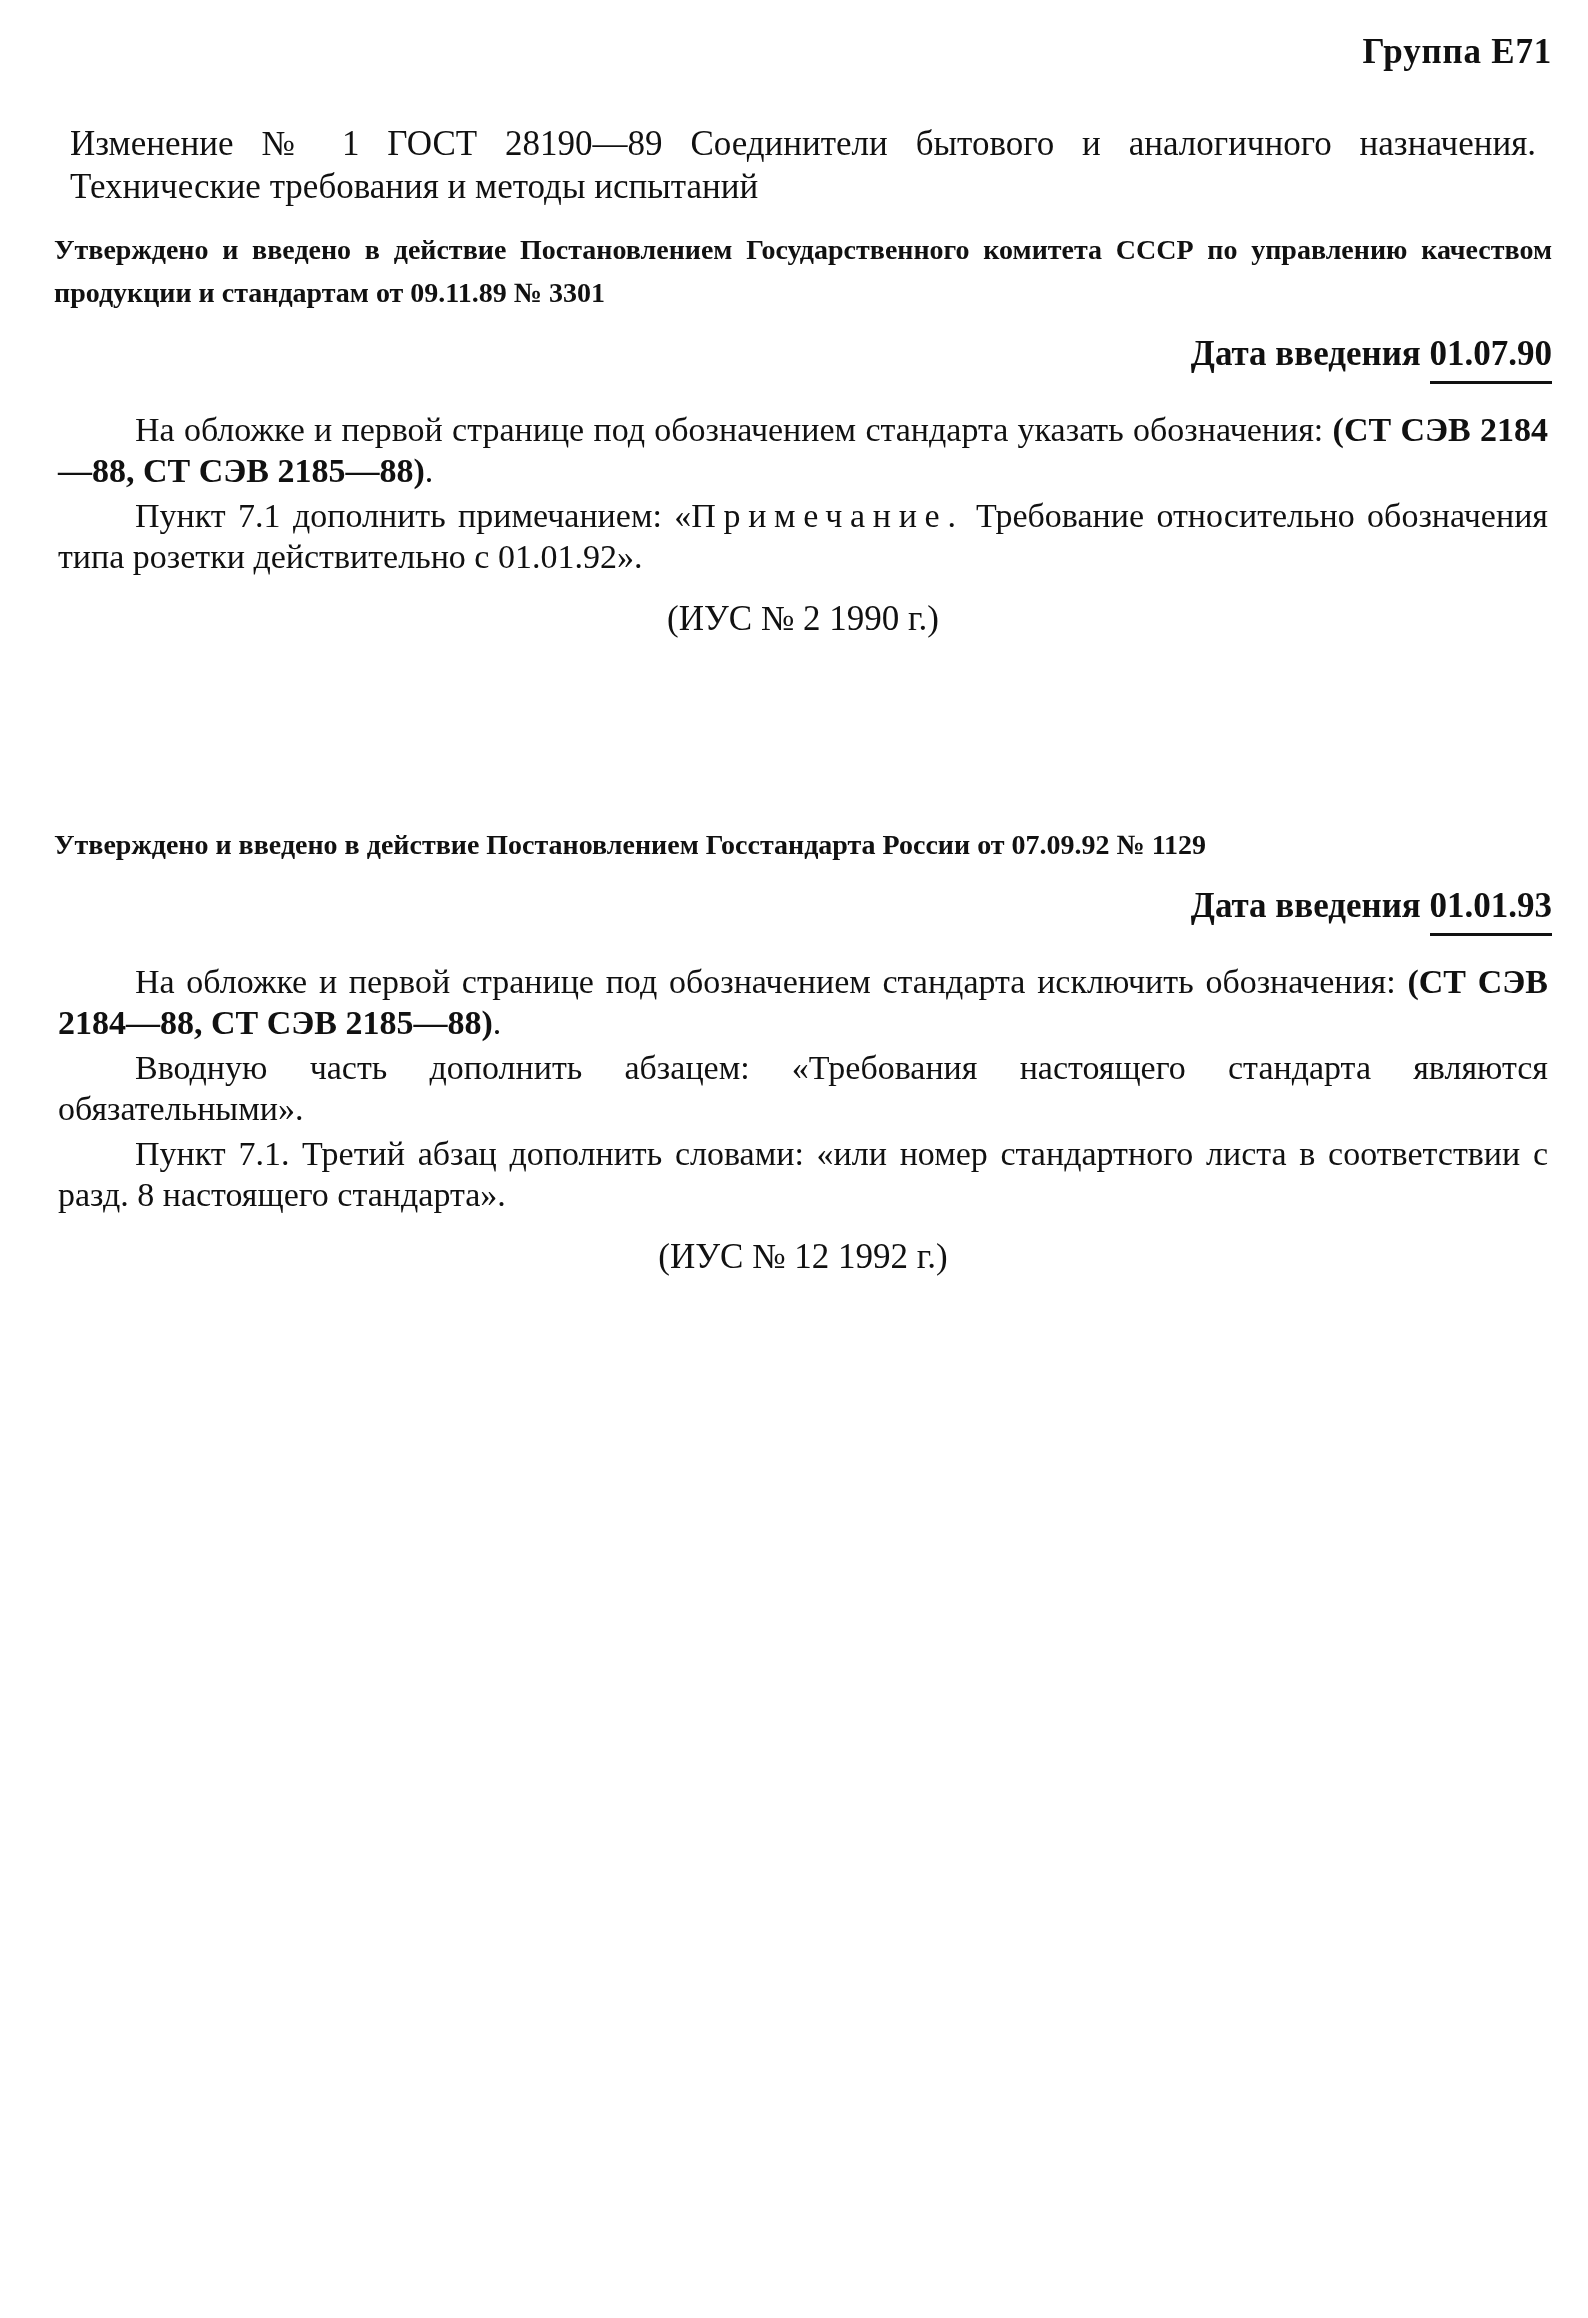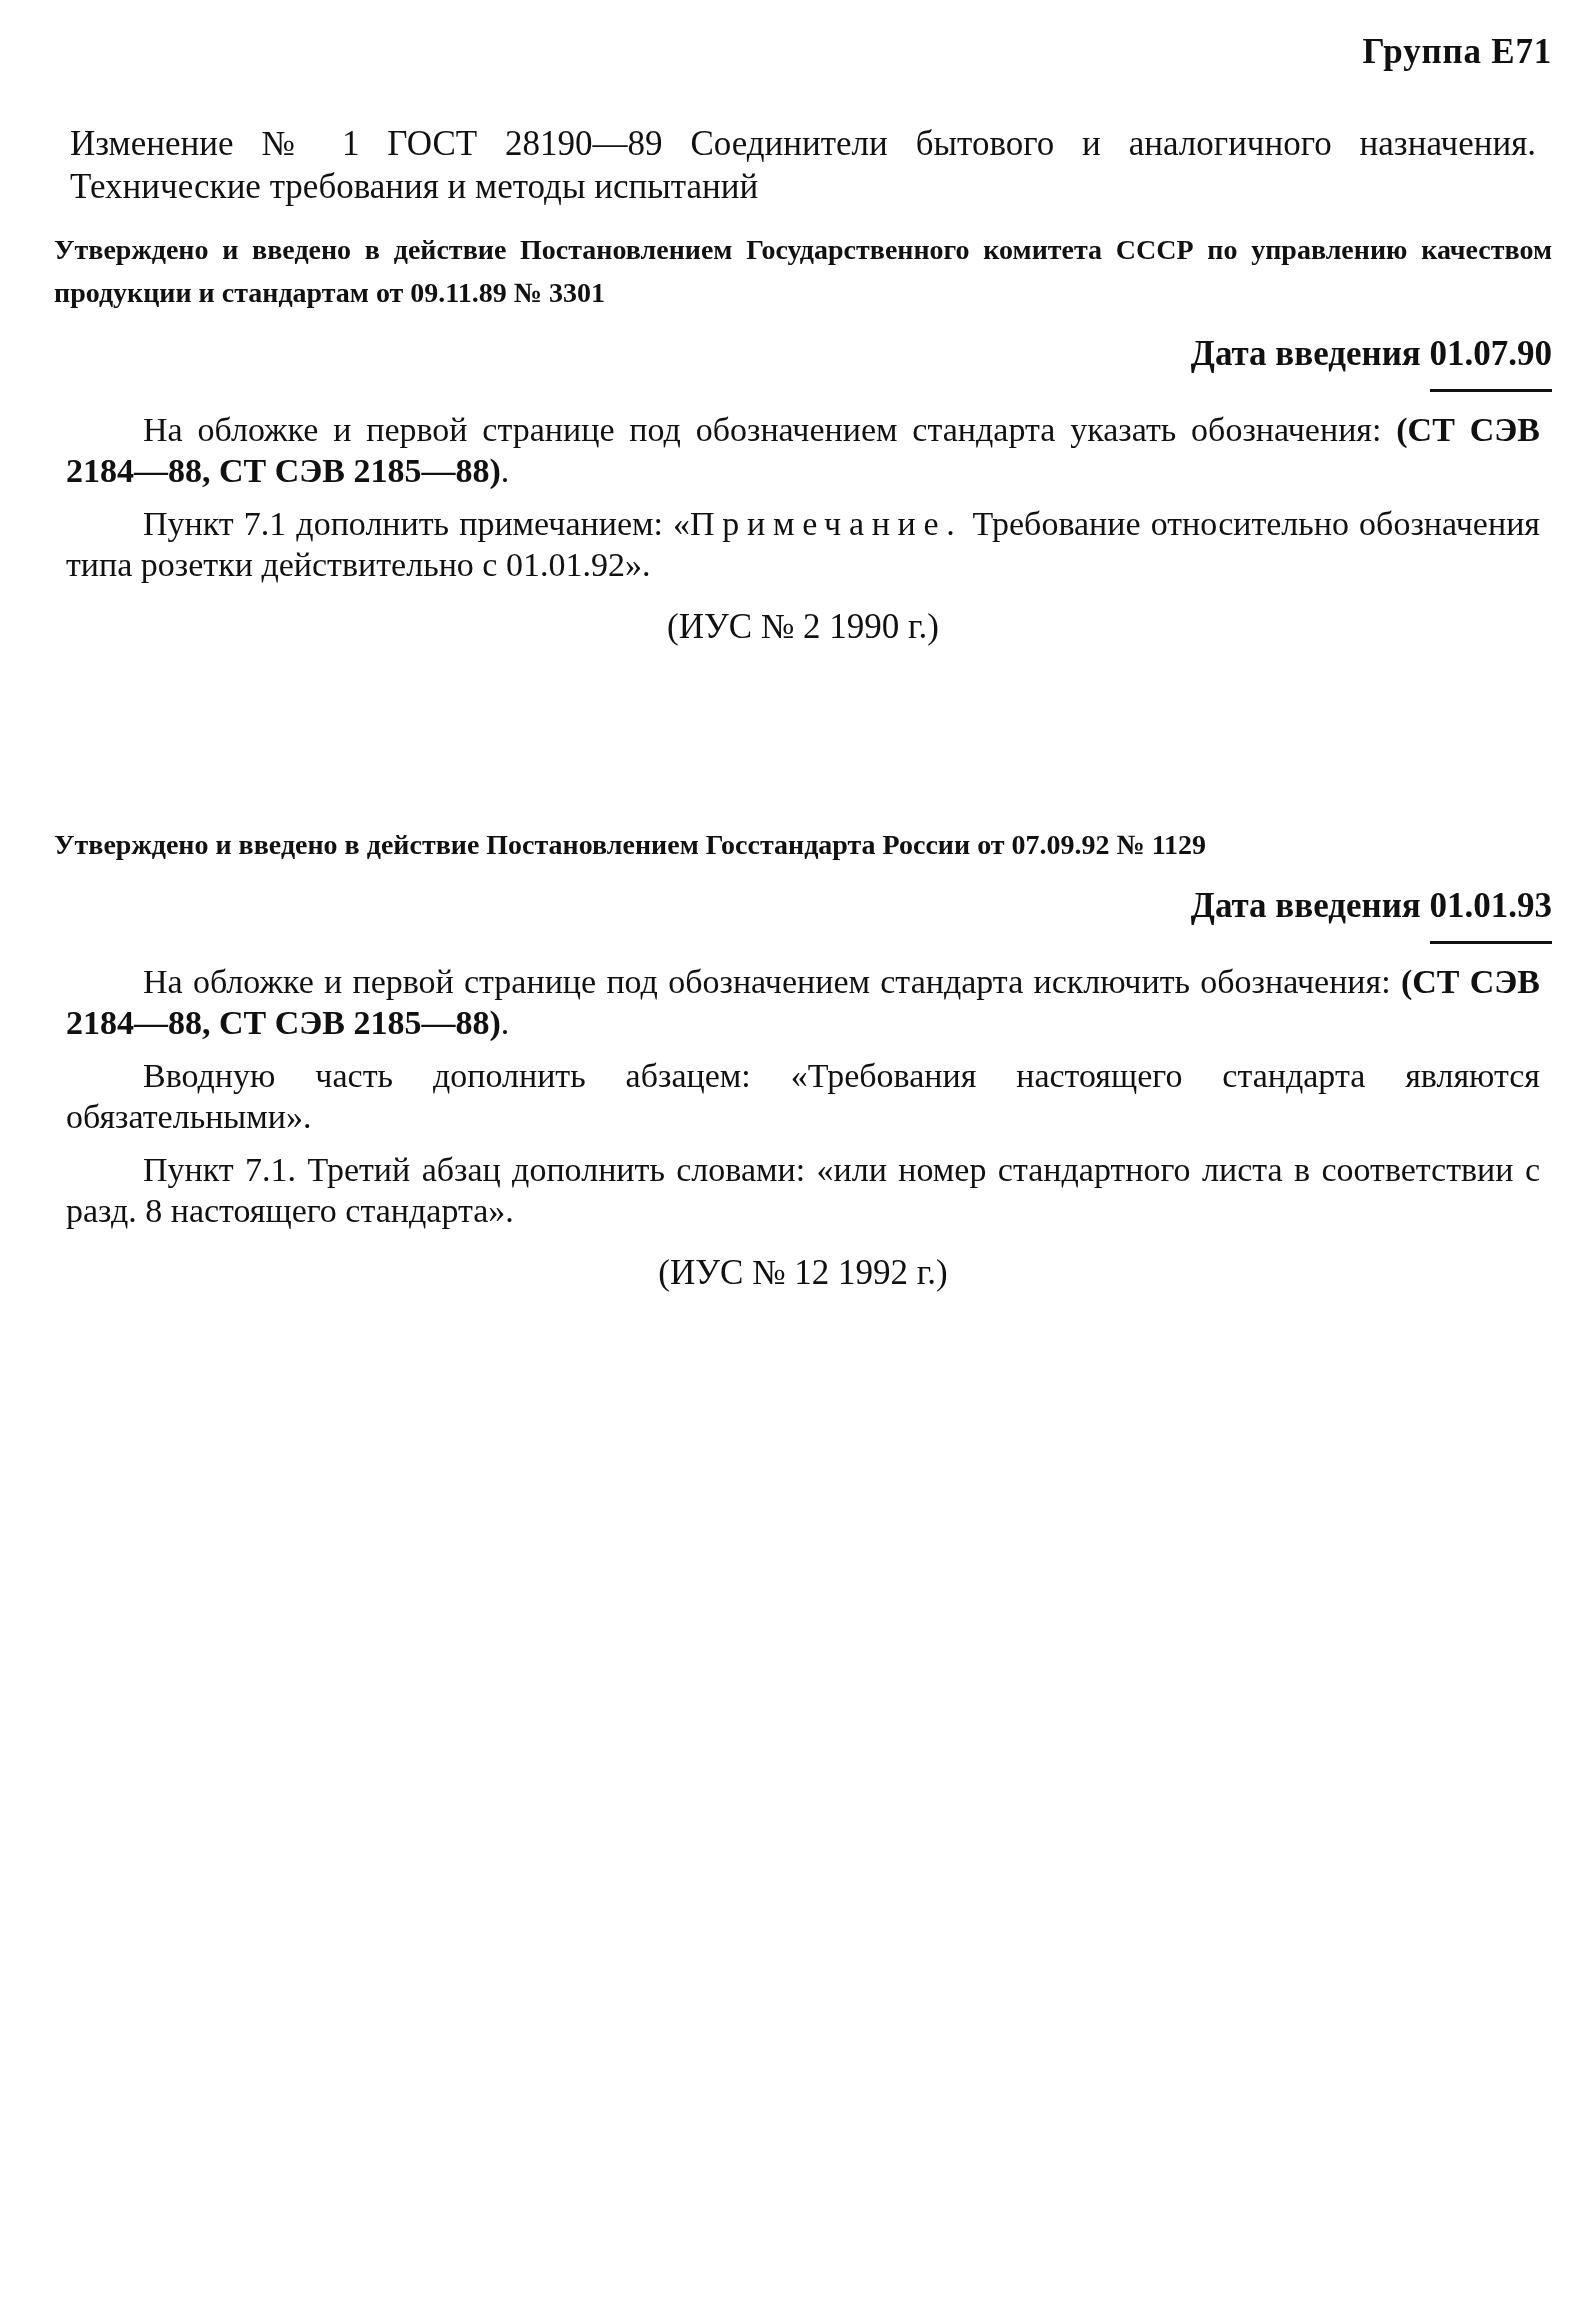--- a/index.html
+++ b/index.html
@@ -52,27 +52,27 @@
     }
     .intro-date {
       text-align: right;
       font-size: 35px;
       font-weight: bold;
       margin-top: 18.4px;
       line-height: 43px;
     }
     .intro-date .date-value {
       border-bottom: 3.8px solid #111;
-      padding-bottom: 16px;
+      padding-bottom: 8px;
     }
     .body-text {
       font-size: 34px;
       line-height: 41px;
       text-align: justify;
-      margin: 12px;
+      margin: 4px;
       text-indent: 77px;
     }
     .body-text.first {
       margin-top: 34px;
     }
     .bold-inline {
       font-weight: bold;
     }
     .spaced {
       letter-spacing: 7.7px;

